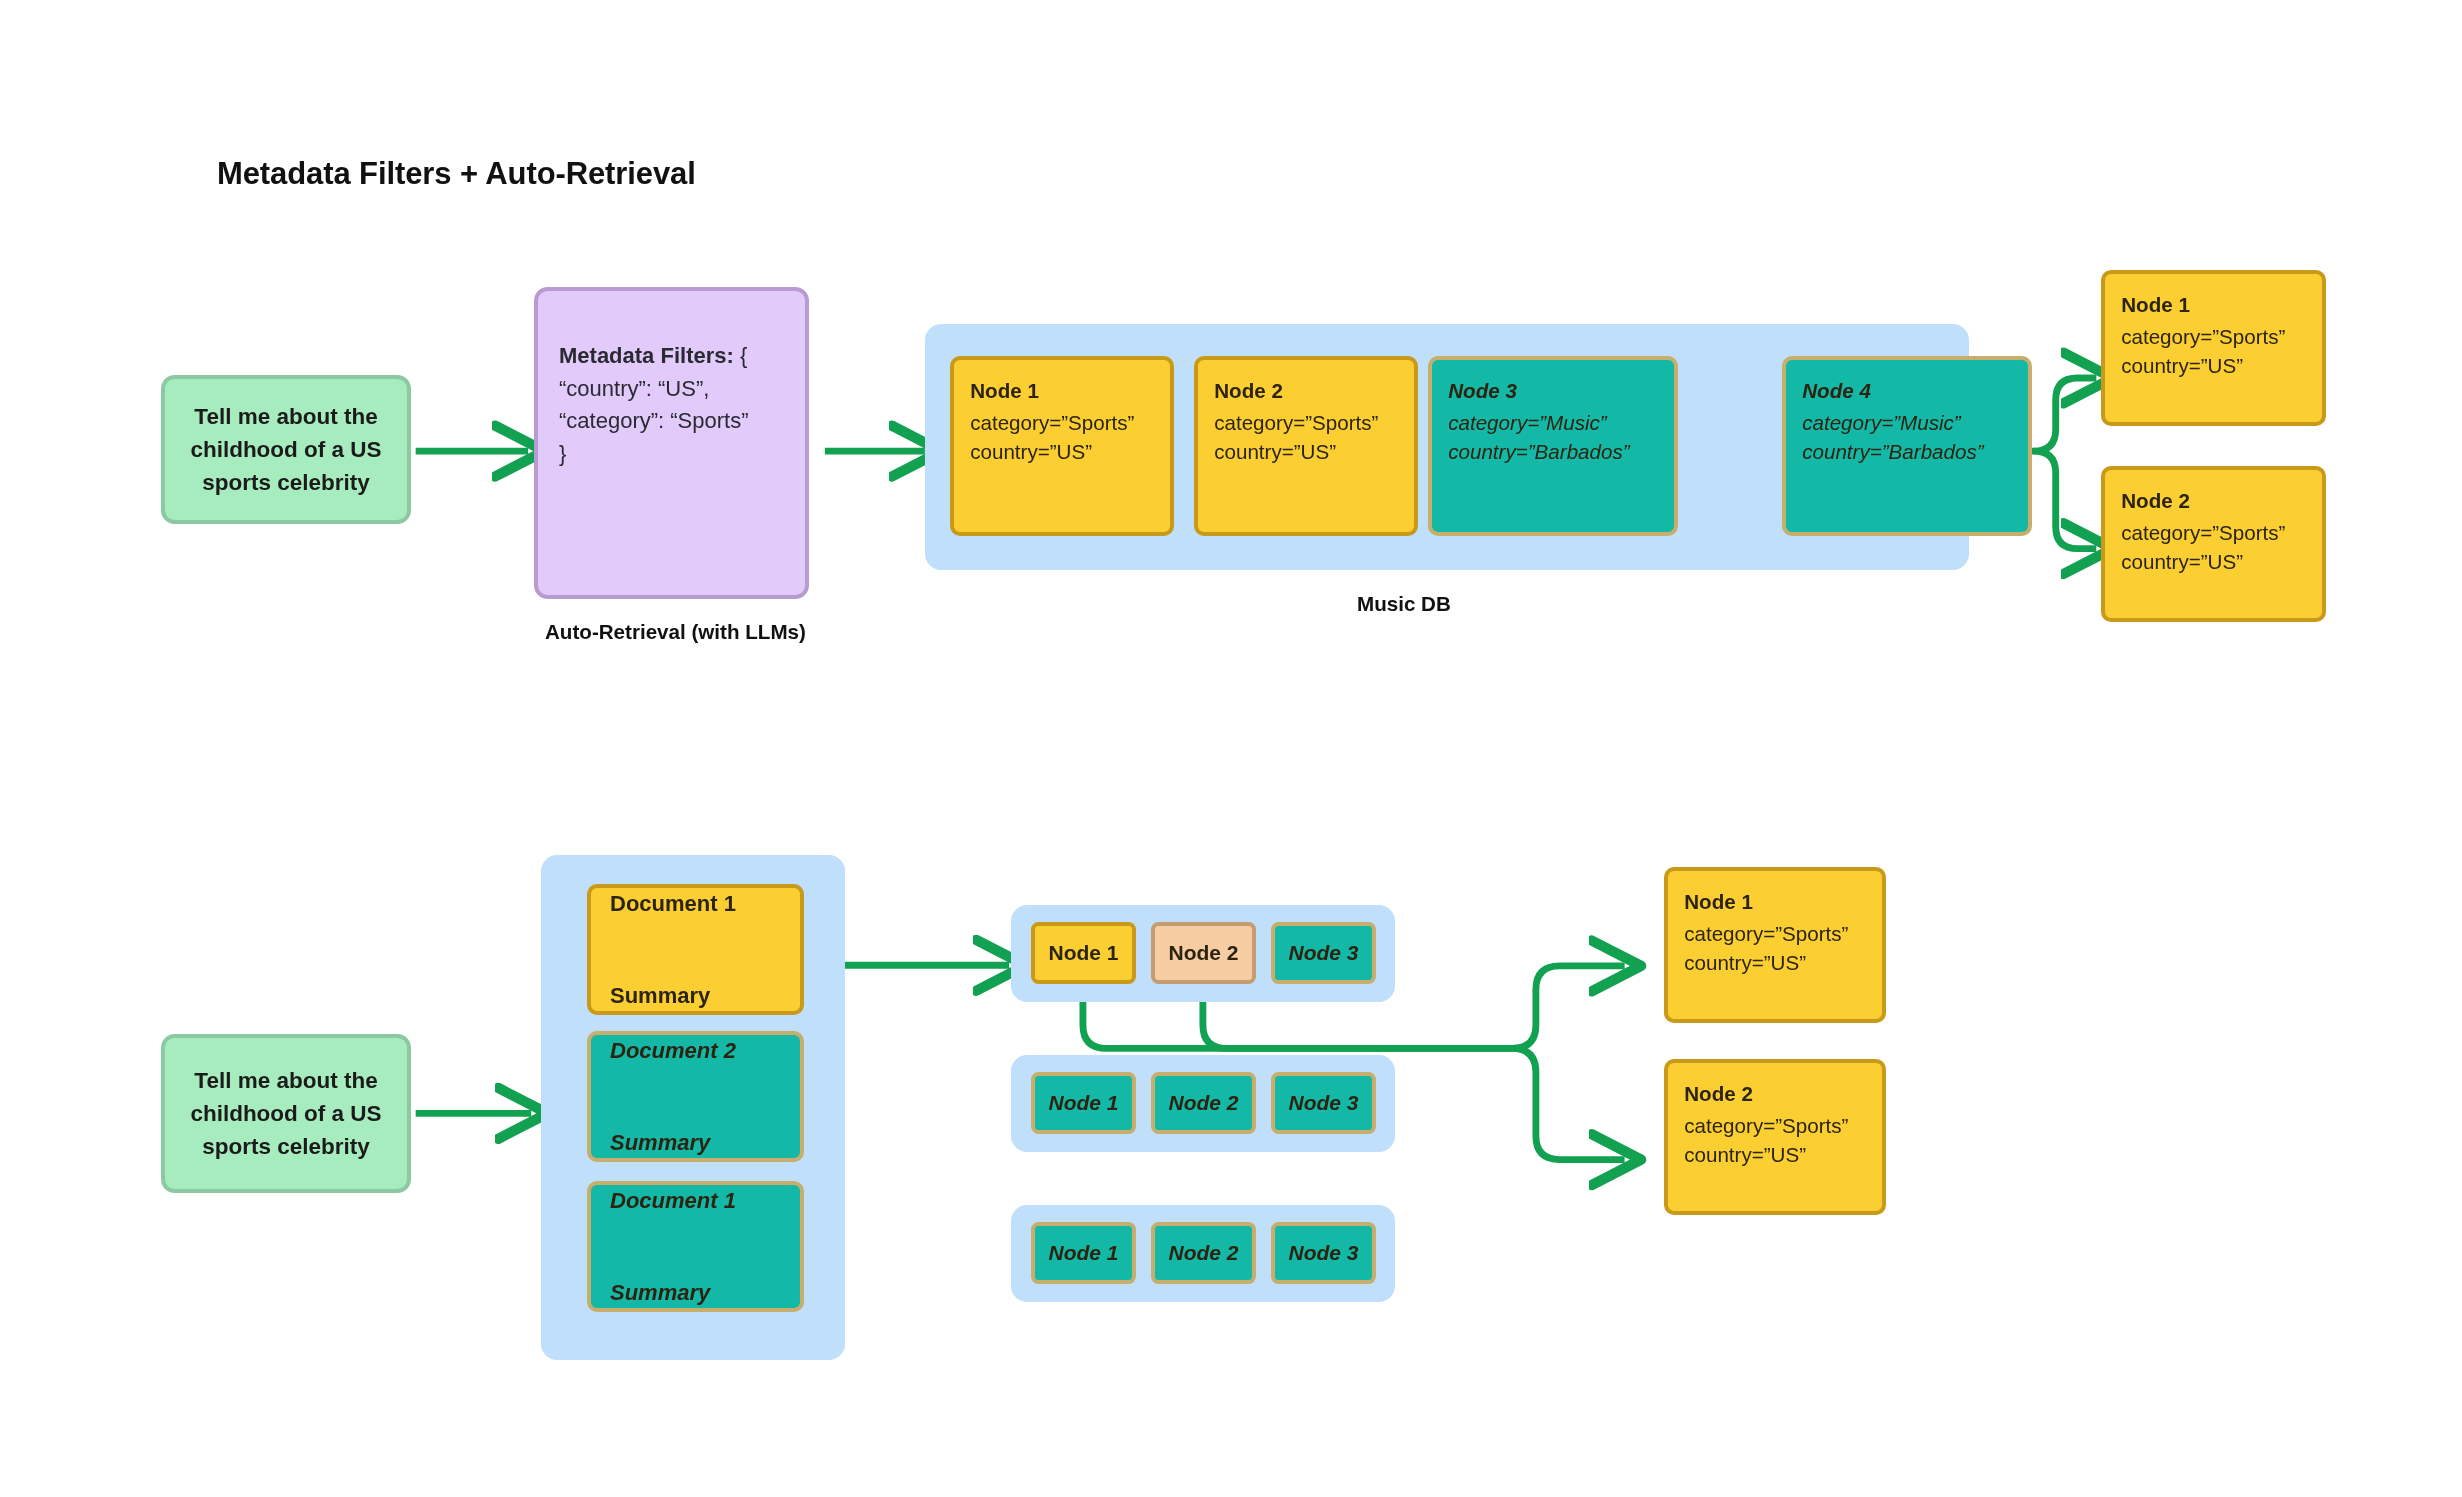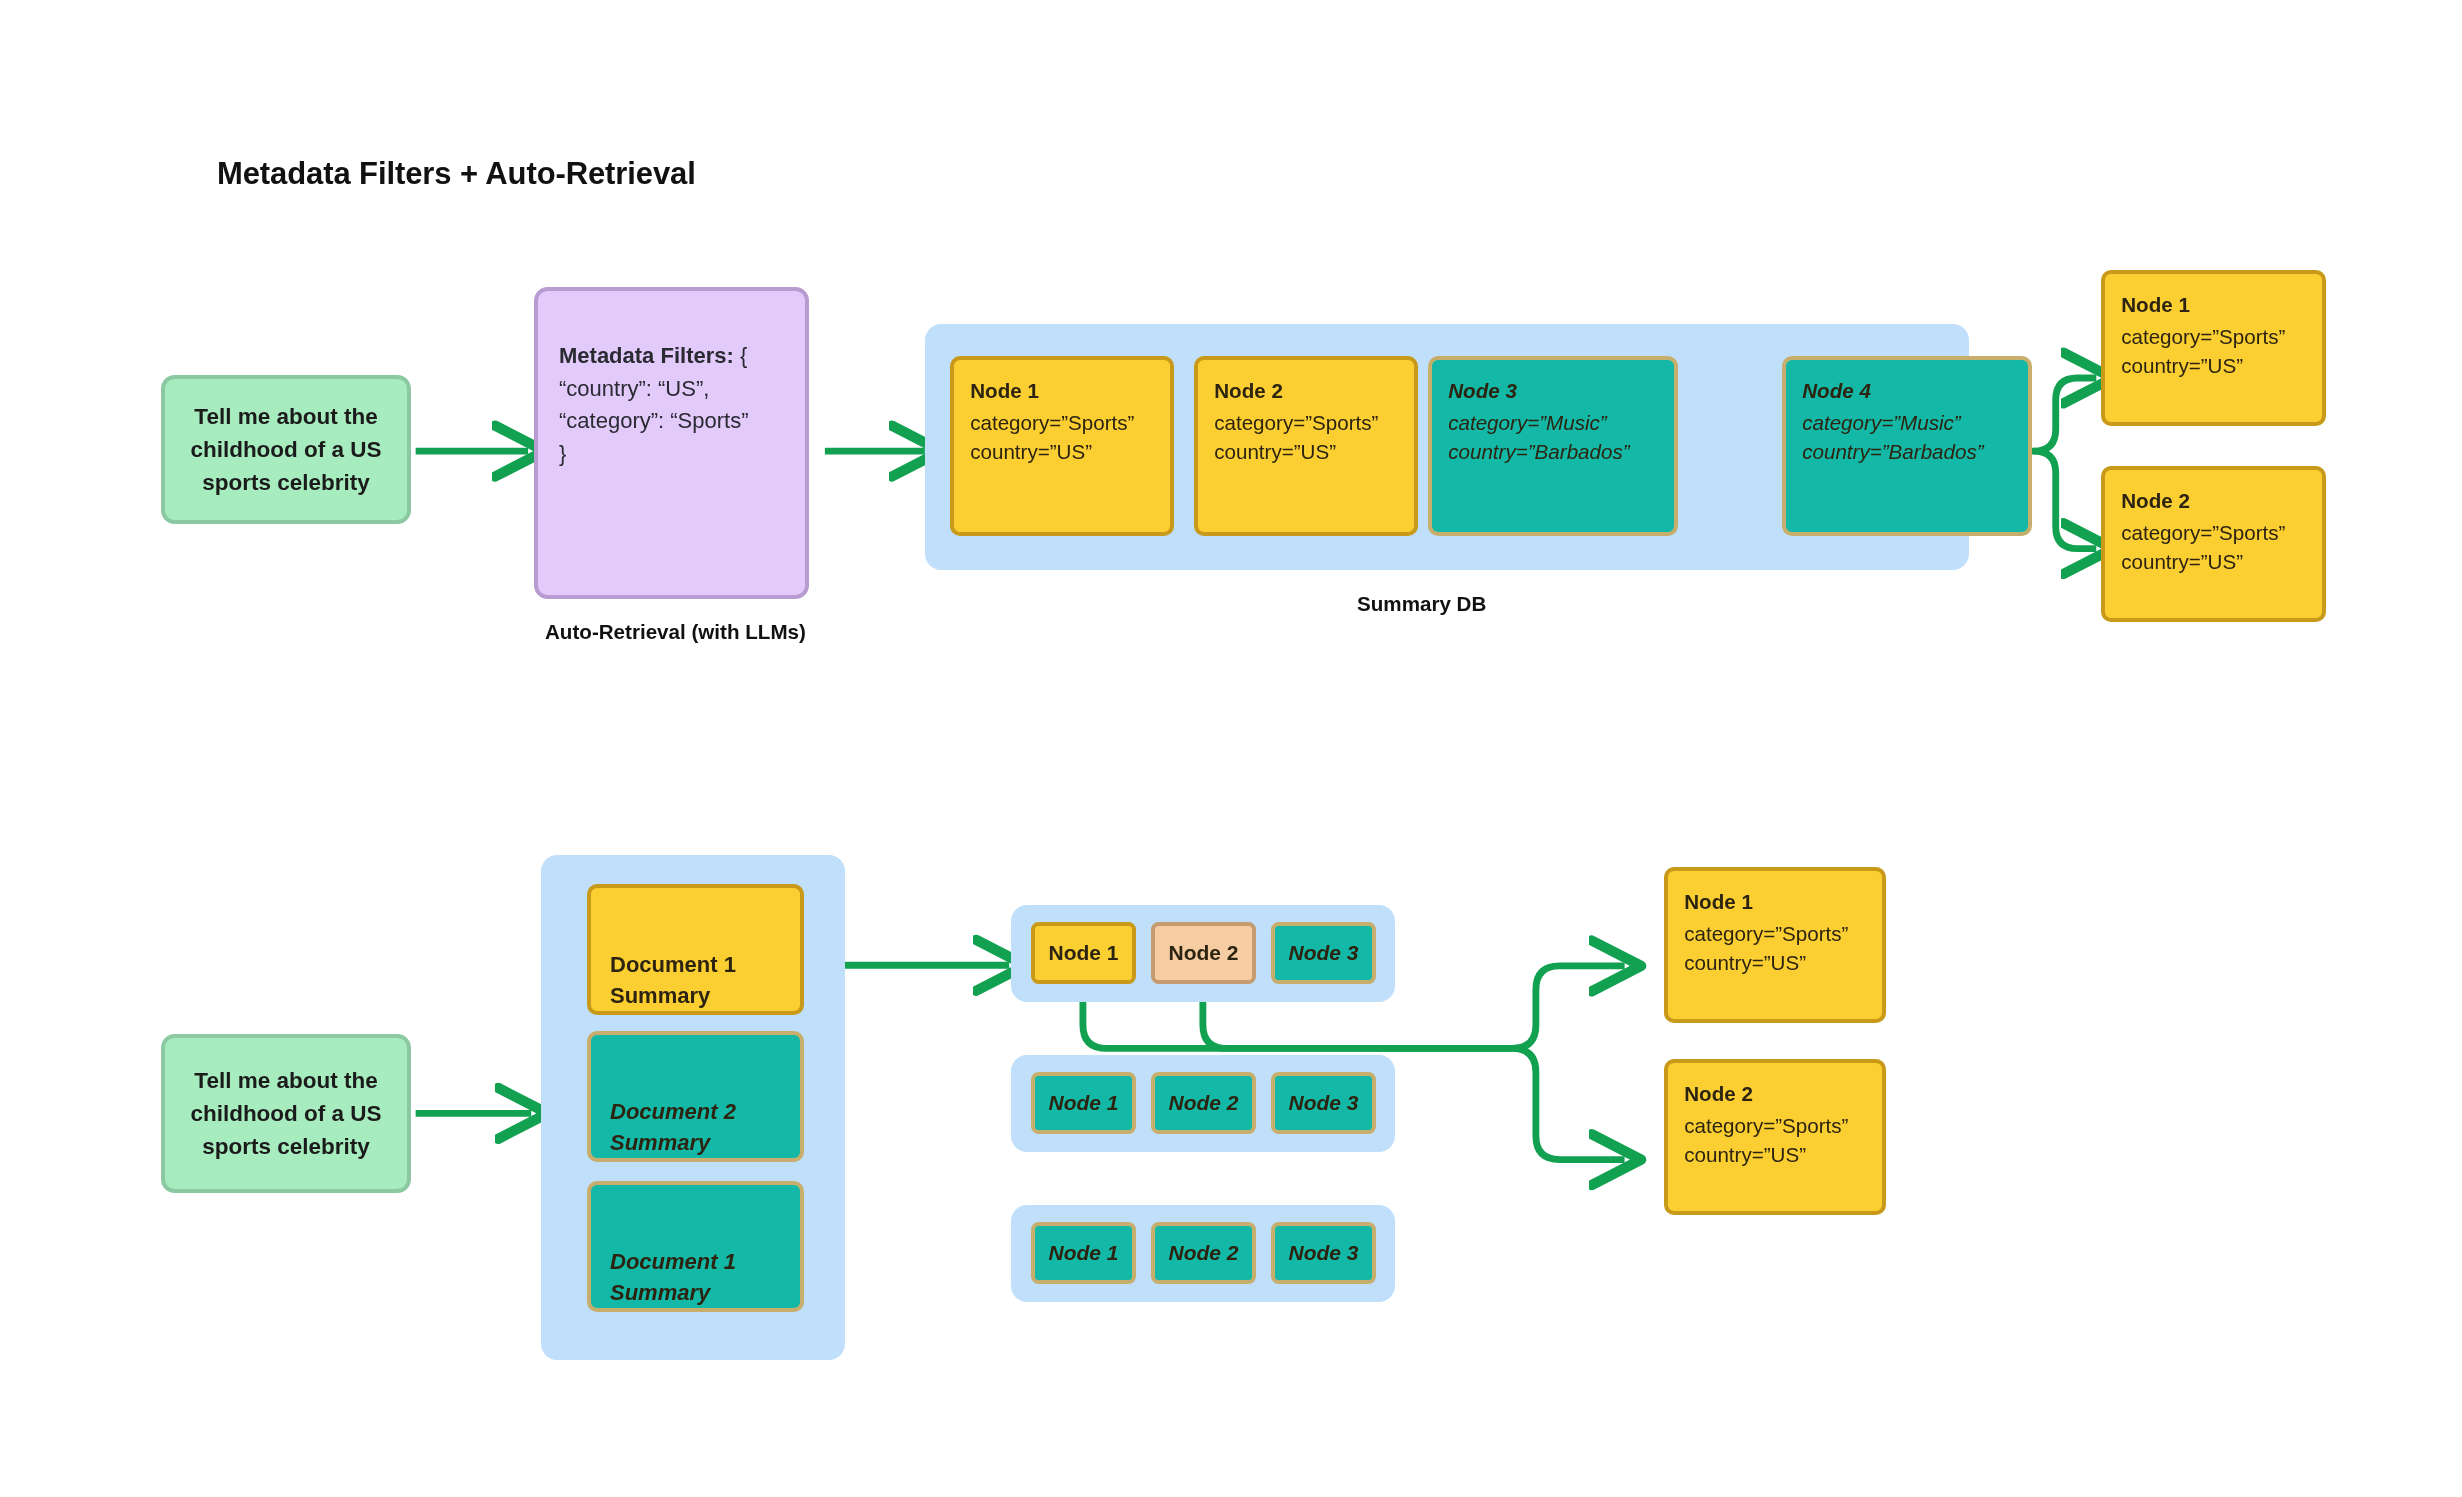--- a/index.html
+++ b/index.html
@@ -62,21 +62,21 @@
     font-size:21px;font-weight:bold;color:#2c2411;
   }
 
   .caption{
     font-size:20.6px;font-weight:bold;color:#111111;white-space:nowrap;
   }
 
   .doc-card{
     border-radius:10px;box-sizing:border-box;
     padding:0 0 0 19px;
-    display:flex;flex-direction:column;justify-content:flex-end;
+    display:flex;flex-direction:column;justify-content:space-between;
     font-size:22px;font-weight:bold;line-height:1.42;color:#2c2411;
   }
 
   svg.wires{position:absolute;left:0;top:0;width:2462px;height:1497px;pointer-events:none;}
 </style>
 </head>
 <body>
 
 <div class="canvas">
 
@@ -137,21 +137,21 @@
   <div class="abs node-card lightyellow" style="left:1428px;top:356px;width:250px;height:180px;">
     <span class="t">Node 3</span>
     <span>category=”Music”</span>
     <span>country=”Barbados”</span>
   </div>
   <div class="abs node-card lightyellow" style="left:1782px;top:356px;width:250px;height:180px;">
     <span class="t">Node 4</span>
     <span>category=”Music”</span>
     <span>country=”Barbados”</span>
   </div>
-  <div class="abs caption" style="left:1357px;top:592px;">Summary DB</div>
+  <div class="abs caption" style="left:1357px;top:592px;">Music DB</div>
 
   <div class="abs node-card gold" style="left:2101px;top:270px;width:225px;height:156px;">
     <span class="t">Node 1</span>
     <span>category=”Sports”</span>
     <span>country=”US”</span>
   </div>
   <div class="abs node-card gold" style="left:2101px;top:466px;width:225px;height:156px;">
     <span class="t">Node 2</span>
     <span>category=”Sports”</span>
     <span>country=”US”</span>

